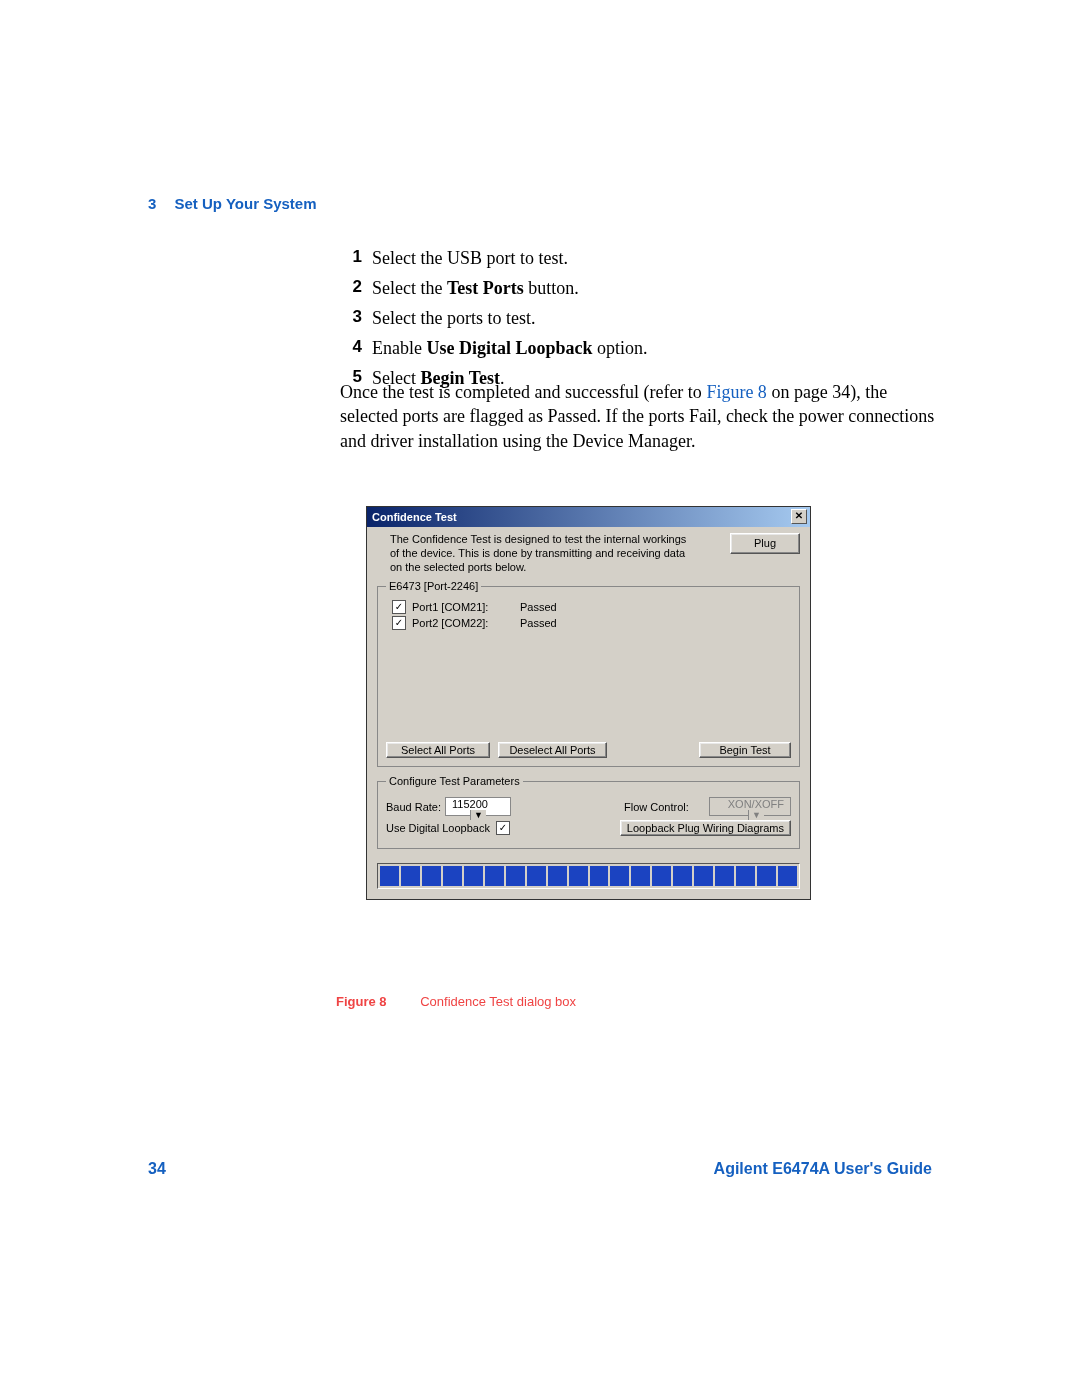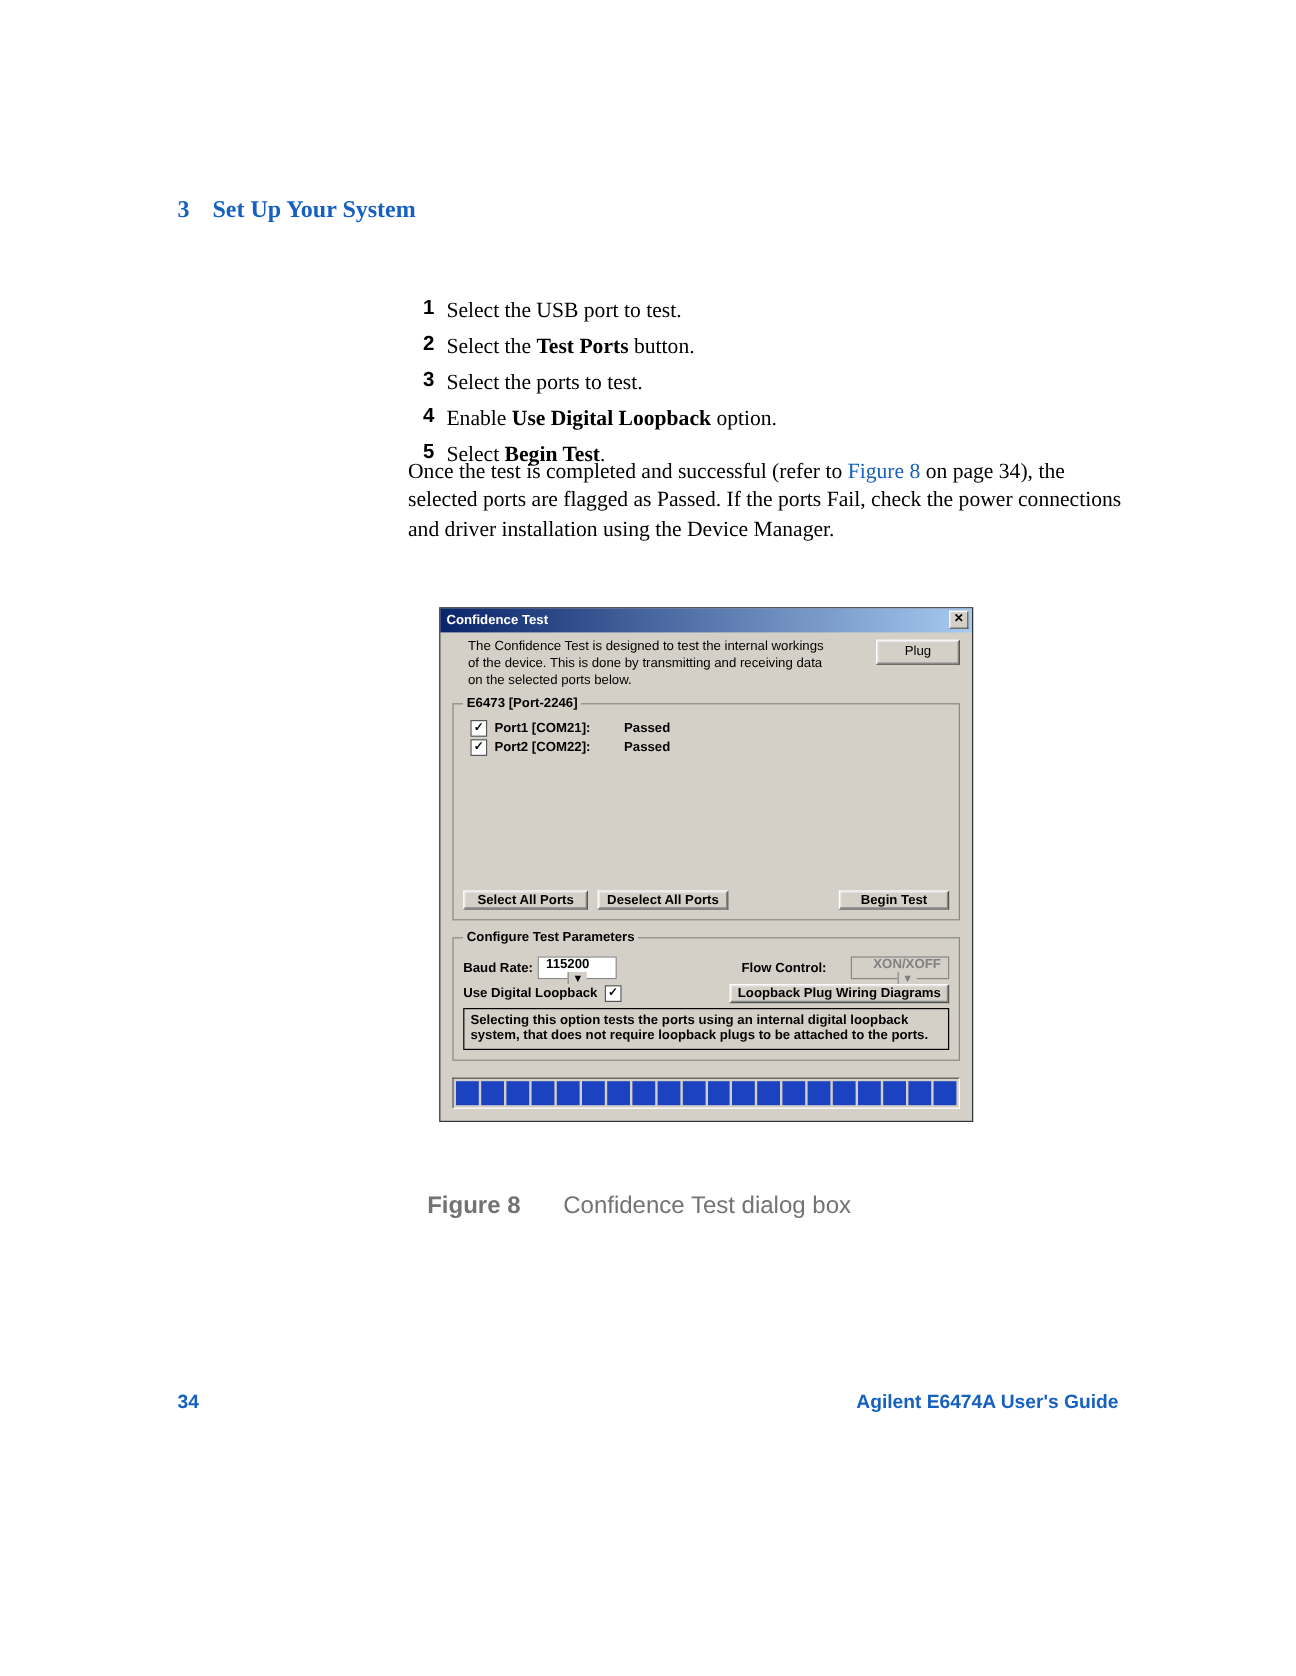--- a/index.html
+++ b/index.html
@@ -10,25 +10,25 @@
     height: 1397px;
     font-family: Georgia, "Times New Roman", serif;
     color: #000;
     position: relative;
     box-sizing: border-box;
   }
 
   .section-header {
     position: absolute;
     left: 148px;
-    top: 164px;
-    font-family: Liberation Serif, serif;
+    top: 195px;
+    font-family: Liberation Sans, sans-serif;
     color: #1560c0;
     font-weight: bold;
-    font-size: 20px;
+    font-size: 15px;
   }
   .section-number {
     margin-right: 14px;
   }
 
   .steps {
     position: absolute;
     left: 340px;
     top: 245px;
     width: 590px;
@@ -110,21 +110,20 @@
     text-align:center;
     font-size:11px;
     font-family: Tahoma, Arial, sans-serif;
     white-space: nowrap;
   }
 
   fieldset.win {
     border:1px solid #888;
     margin:6px 0 8px 0;
     padding:6px 8px 8px 8px;
-    font-weight:bold;
   }
   fieldset.win legend{
     padding:0 3px;
     font-size:11px;
     color:#000;
   }
 
   .portsarea{ height: 140px; }
   .port-row{
     display:flex; align-items:center; gap:6px; margin:2px 0 2px 6px;
@@ -186,25 +185,25 @@
     gap:2px;
   }
   .progress .seg{
     flex:1;
     background:#1b43c1;
   }
 
   
   .figcap{
     position:absolute;
-    left:356px;
+    left:336px;
     top:994px;
     font-family: Arial, Helvetica, sans-serif;
-    font-size:20px;
-    color:#737373;
+    font-size:13px;
+    color:#ef4444;
   }
   .figcap .figlbl{ font-weight:bold; margin-right:30px; }
 
   
   .footer{
     position:absolute;
     left:148px;
     right:148px;
     top:1160px;
     display:flex;
@@ -308,21 +307,20 @@
           </span>
         </div>
       </div>
       <div class="param-row">
         <div style="display:flex;align-items:center;gap:6px;">
           <span>Use Digital Loopback</span>
           <span class="chk">✓</span>
         </div>
         <span class="win-btn" style="padding:1px 6px;">Loopback Plug Wiring Diagrams</span>
       </div>
-      <div class="info-box">Selecting this option tests the ports using an internal digital loopback system, that does not require loopback plugs to be attached to the ports.</div>
     </fieldset>
 
     <div class="progress">
       <div class="seg"></div>
         <div class="seg"></div>
         <div class="seg"></div>
         <div class="seg"></div>
       <div class="seg"></div>
         <div class="seg"></div>
         <div class="seg"></div>

